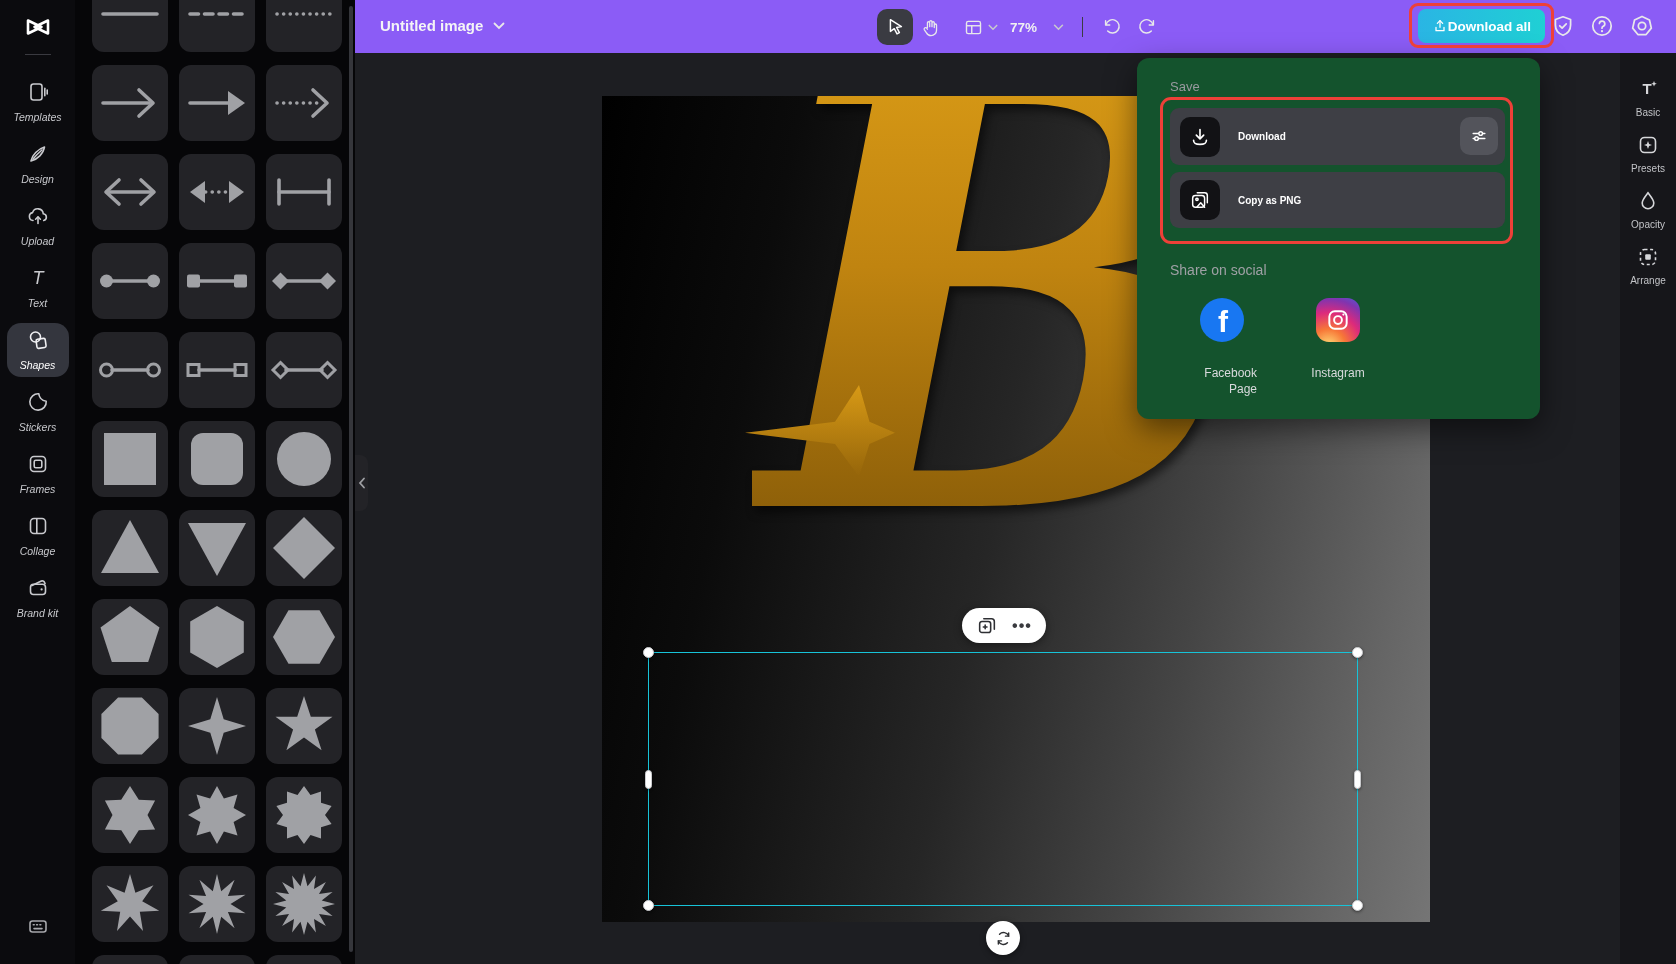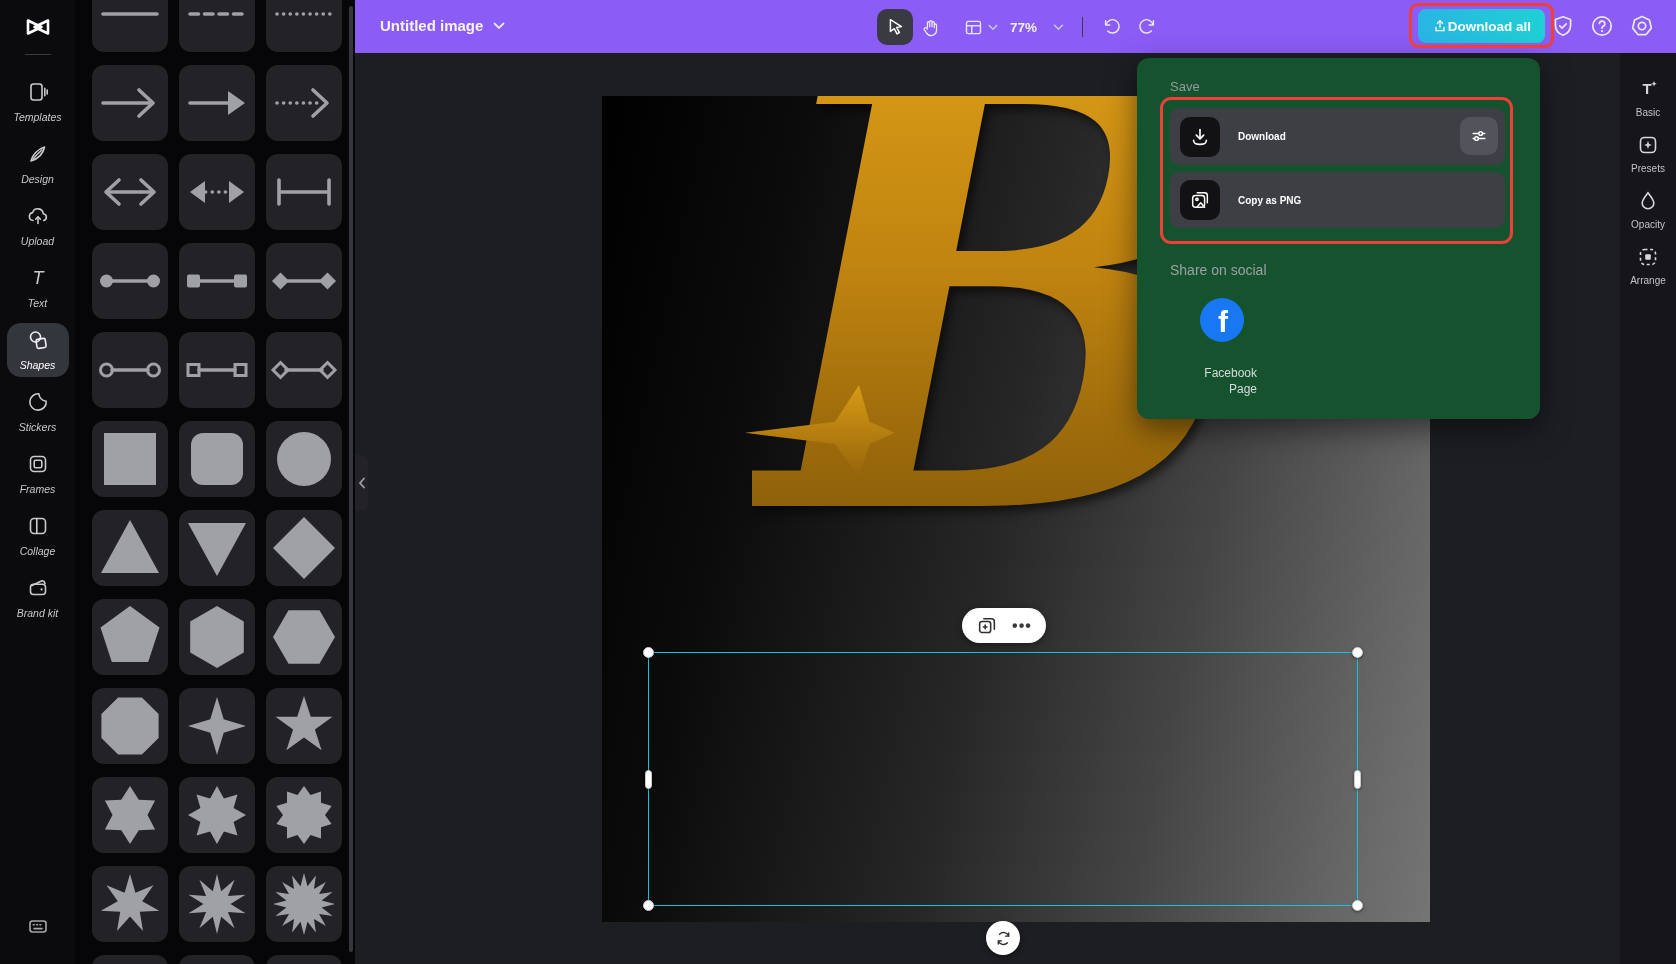--- a/index.html
+++ b/index.html
@@ -542,18 +542,28 @@
     </div>
 
     <div class="pop-heading" style="top:204px;font-size:14px;color:#9fa0a5;">Share on social</div>
 
     <div class="social" style="left:37px;">
       <div class="fb-circle">
           <span style="transform:translate(1px,2px);">f</span>
         </div>
       <div class="social-label" style="width:70px;">Facebook Page</div>
     </div>
+    <div class="social" style="left:153px;">
+      <div class="ig-square">
+        <svg width="26" height="26" viewBox="0 0 24 24" fill="none" stroke="#fff" stroke-width="1.8">
+            <rect x="4" y="4" width="16" height="16" rx="5"></rect>
+            <circle cx="12" cy="12" r="3.6"></circle>
+            <circle cx="17" cy="7" r="1" fill="#fff" stroke="none"></circle>
+          </svg>
+      </div>
+      <div class="social-label">Instagram</div>
+    </div>
   </div>
 
   <div class="annot" style="left:1409px;top:3px;width:145px;height:45px;"></div>
   <div class="annot" style="left:1160px;top:97px;width:353px;height:147px;border-radius:11px;"></div>
 
 </div>
 
 </body></html>

